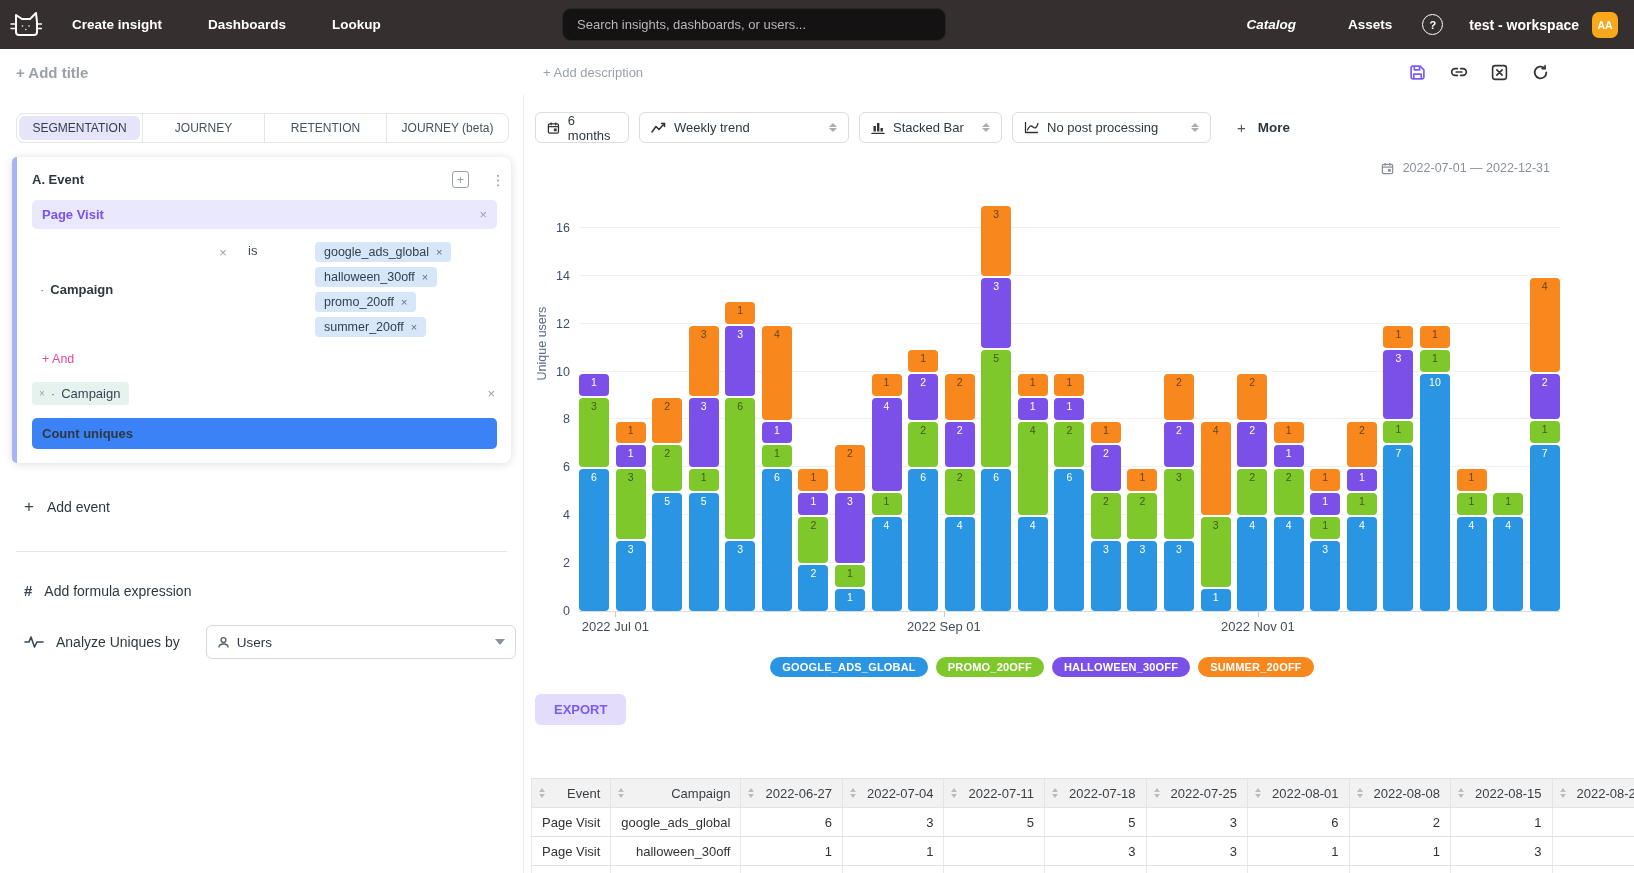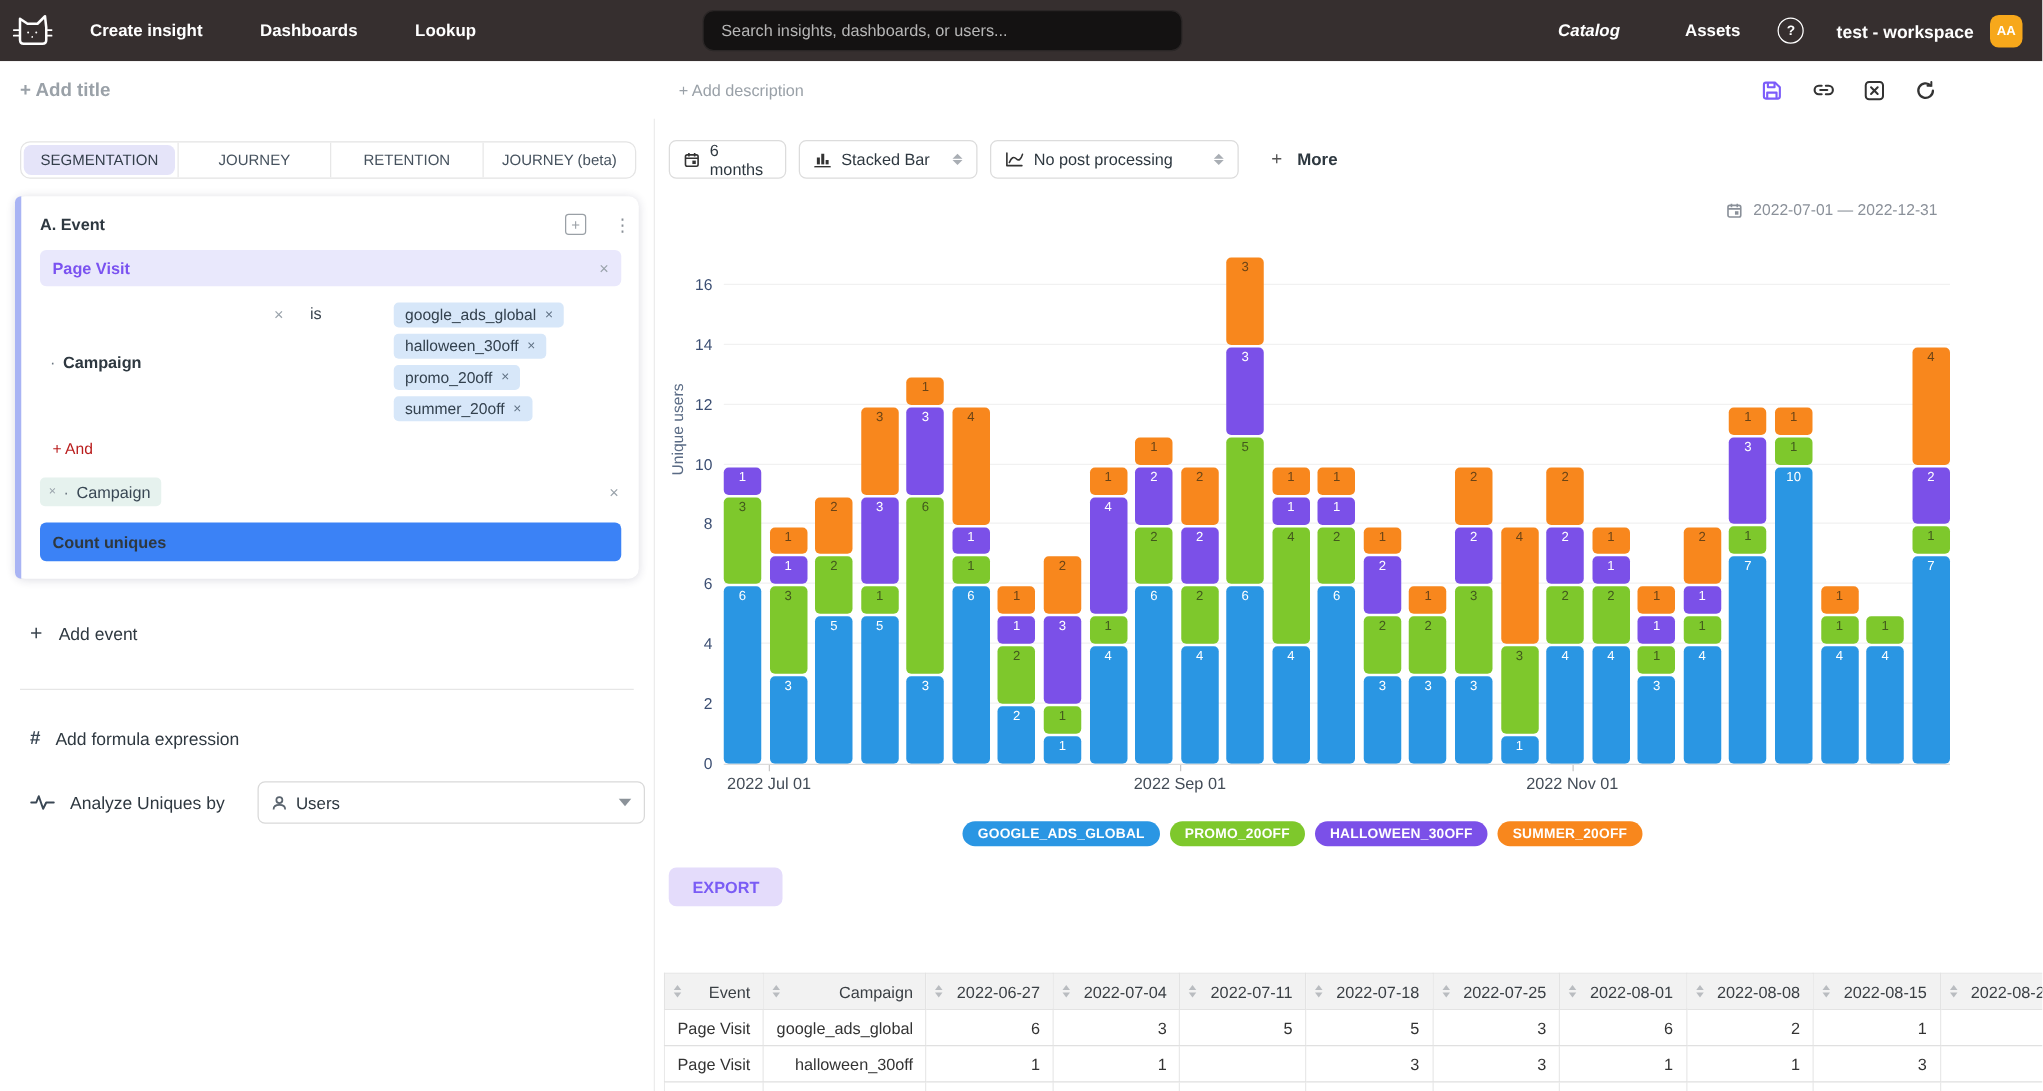--- a/index.html
+++ b/index.html
@@ -60,21 +60,21 @@
   .filter-row { display:flex; margin-top:13px; }
   .bullet { color:#6b7680; margin:0 6px 0 8px; font-size:13px; }
   .prop-name { font-weight:bold; font-size:13px; }
   .prop-cell { width:178px; display:flex; align-items:center; }
   .fx { width:26px; text-align:center; padding-top:1px; }
   .op { width:72px; font-size:13px; color:#3c4650; padding-left:12px; padding-top:1px; }
   .chips { flex:1; display:flex; flex-direction:column; align-items:flex-start; gap:5px; padding-left:7px; }
   .chip { background:#d7e7f9; border-radius:4px; padding:3px 9px; font-size:12.5px; color:#33414e;
     display:inline-flex; align-items:center; gap:7px; cursor:pointer; }
   .chip .xmark { font-size:11px; color:#5f7184; }
-  .and-link { margin-top:15px; margin-left:10px; font-size:12.5px; color:#b91c1c; cursor:pointer; }
+  .and-link { margin-top:15px; margin-left:10px; font-size:12.5px; color:#ec4899; cursor:pointer; }
   .group-row { margin-top:16px; display:flex; align-items:center; }
   .group-chip { background:#e6f2ee; border-radius:4px; padding:4px 9px 4px 7px; display:inline-flex;
     align-items:center; font-size:13px; color:#394754; cursor:pointer; }
   .group-chip .xmark { font-size:10px; margin-right:6px; }
   .group-row > .xmark { margin-left:auto; margin-right:2px; }
   .agg-row { margin-top:13px; background:#3b82f6; border-radius:5px; padding:8px 10px; font-weight:bold;
     font-size:13px; cursor:pointer; }
 
   .add-event { margin:34px 0 0 24px; display:flex; align-items:center; gap:13px; font-size:14px; cursor:pointer; }
   .plus-glyph { font-size:17px; color:#3c4650; font-weight:normal; }
@@ -289,20 +289,31 @@
   <div class="main">
     <div class="toolbar">
       <div class="tb-btn" style="width:94px">
         <svg width="14" height="14" viewBox="0 0 14 14" fill="none" stroke="#333" stroke-width="1.4">
           <rect x="1.5" y="2.5" width="11" height="10" rx="1.5"></rect>
             <path d="M4.5 1 v3 M9.5 1 v3 M1.5 5.5 h11"></path>
             <rect x="7.5" y="7.5" width="3" height="3" fill="#333" stroke="none"></rect>
         </svg>
         <span class="lbl">6 months</span>
       </div>
+      <div class="tb-btn tb-select" style="width:210px">
+        <svg width="15" height="12" viewBox="0 0 15 12" fill="none" stroke="#333" stroke-width="1.5" stroke-linecap="round" stroke-linejoin="round">
+          <path d="M1 10 L5 4.5 L8 7.5 L13.5 1.5"></path>
+            <path d="M10.5 1.5 h3 v3"></path>
+        </svg>
+        <span class="lbl">Weekly trend</span>
+        <span class="updown">
+            <i class="u"></i>
+            <i class="d"></i>
+          </span>
+      </div>
       <div class="tb-btn tb-select" style="width:143px">
         <svg width="14" height="13" viewBox="0 0 14 13" fill="none" stroke="#333" stroke-width="1.4">
           <path d="M1 12.5 h12" stroke-linecap="round"></path>
             <rect x="2.5" y="5" width="2.4" height="5.5" fill="#333" stroke="none"></rect>
             <rect x="6" y="2" width="2.4" height="8.5" fill="#333" stroke="none"></rect>
             <rect x="9.5" y="7" width="2.4" height="3.5" fill="#333" stroke="none"></rect>
         </svg>
         <span class="lbl">Stacked Bar</span>
         <span class="updown">
             <i class="u"></i>

